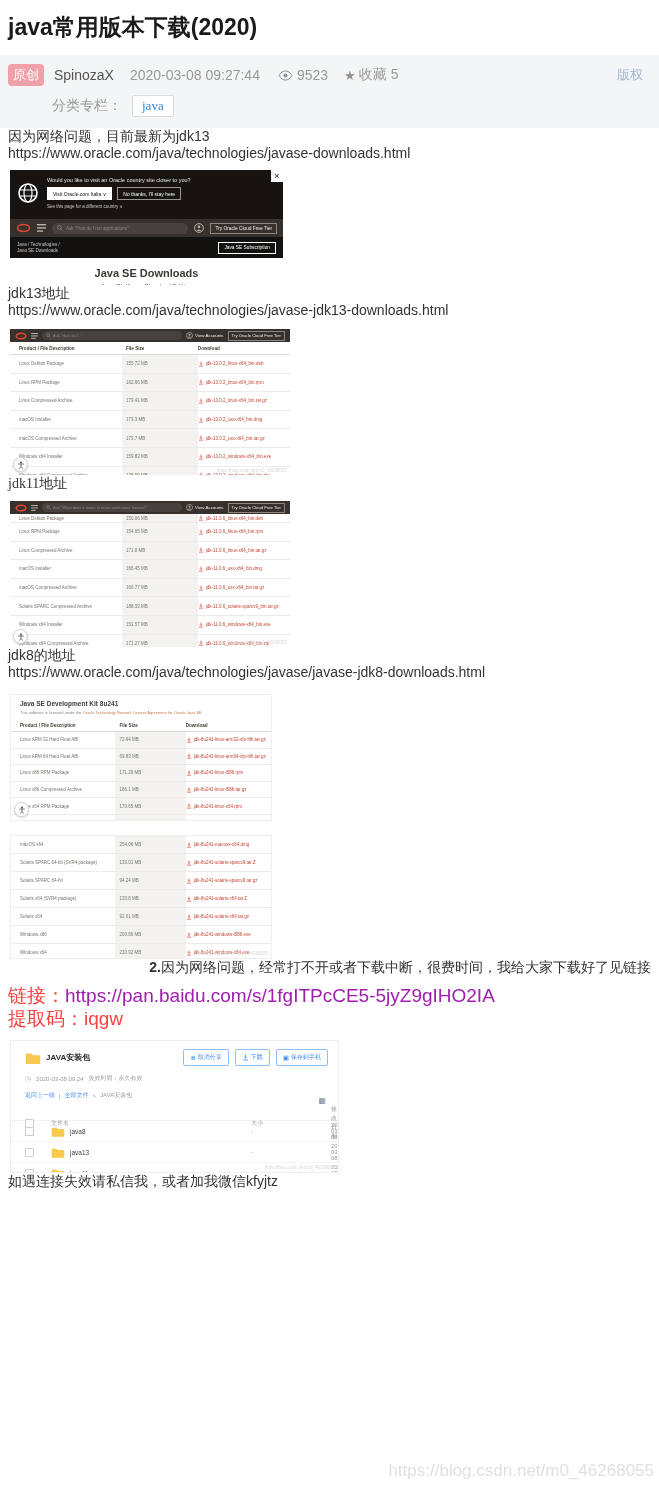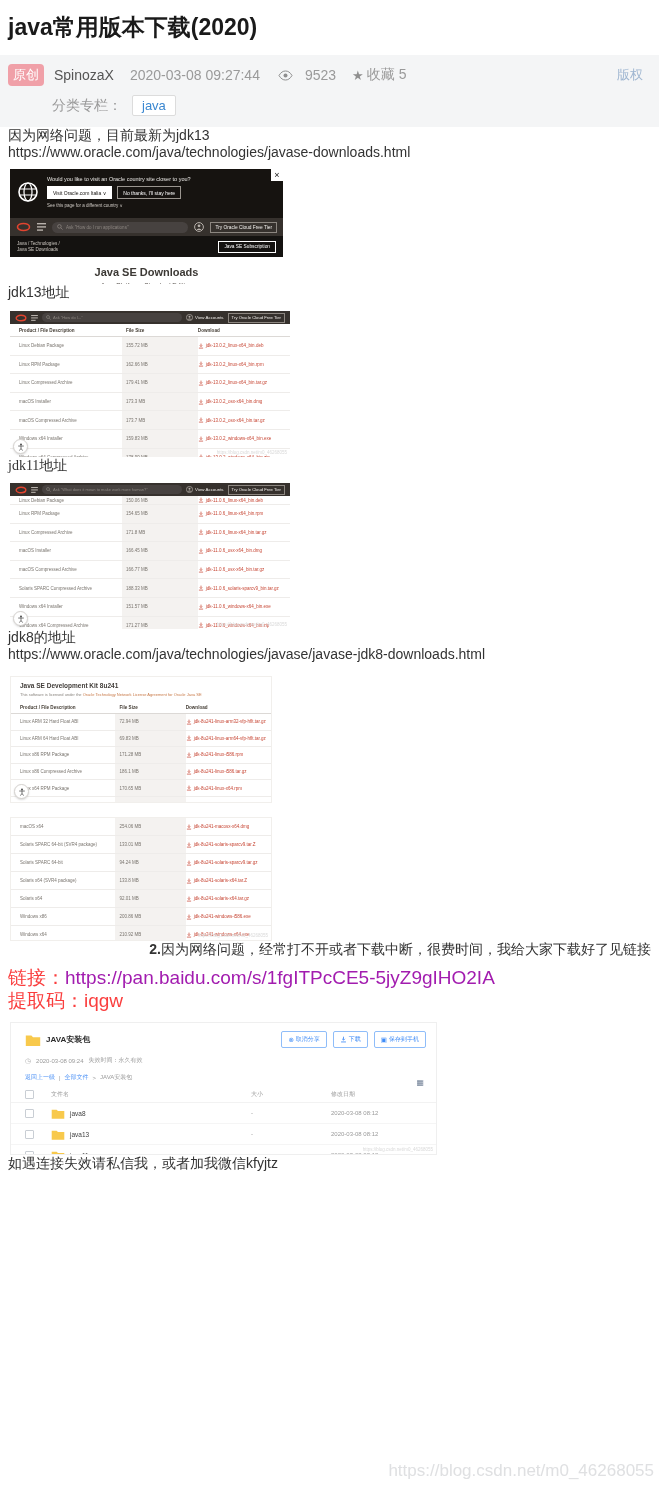--- a/index.html
+++ b/index.html
@@ -7,26 +7,26 @@
     width:659px;height:1490px;position:relative;overflow:hidden;background:#fff;
     font-family:"Liberation Sans","DejaVu Sans",sans-serif;color:#333;
   }
   
   h1.title{margin:12px 8px 0;font-size:23px;font-weight:bold;color:#1a1a1a;}
   .meta{margin-top:12px;background:#f4f5f6;padding:9px 16px 11px 8px;}
   .meta-row{display:flex;align-items:center;font-size:14px;color:#999;}
   .badge{background:#f0a0a8;color:#fff;font-size:13px;padding:2px 5px;border-radius:4px;margin-right:10px;}
   .author{color:#555;margin-right:16px;text-decoration:none;}
   .m-date{margin-right:18px;color:#9a9a9a;}
-  .m-views{display:flex;align-items:center;gap:12px;margin-right:16px;color:#9a9a9a;}
+  .m-views{display:flex;align-items:center;gap:4px;margin-right:16px;color:#9a9a9a;}
   .m-star{display:flex;align-items:center;gap:3px;color:#9a9a9a;}
   .star-glyph{font-size:13px;color:#8f8f8f;}
   .m-copy{margin-left:auto;color:#9fb6d1;font-size:13px;text-decoration:none;}
   .meta-row2{margin-top:9px;padding-left:44px;display:flex;align-items:center;font-size:14px;color:#999;}
-  .cat-tag{margin-left:10px;background:#fff;border:1px solid #dcdcdc;color:#3a87d0;font-size:13px;padding:2px 9px;border-radius:2px;text-decoration:none;}
+  .cat-tag{margin-left:10px;background:#fff;border:1px solid #dcdcdc;color:#3a87d0;font-size:13px;padding:2px 9px;border-radius:2px;text-decoration:none;font-family:Liberation Serif, serif;}
   
   .content{padding:0 8px;}
   .content p{margin:0;font-size:14px;line-height:17px;color:#333;}
   .red{color:#fa3e3e;}
   .mt8{margin-top:8px;}.mt9{margin-top:9px;}.mt10{margin-top:10px;}.mt13{margin-top:13px;}
   .mt14{margin-top:14px;}.mt16{margin-top:16px;}.mt19{margin-top:19px;}.mt20{margin-top:20px;text-align:right;}
   .mt21{margin-top:21px;}.mt22{margin-top:22px;font-family:Liberation Serif, serif;}.mt27{margin-top:27px;}
   .red-head{font-size:20px;line-height:31px;color:#fa3e3e;font-weight:400;max-width:645px;}
   .red-head b{font-weight:bold;}
   .red-links{font-size:19px;line-height:23px;color:#fa3e3e;}
@@ -70,21 +70,21 @@
   
   .j8{width:260px;border:1px solid #f1efec;}
   .j8a{height:125px;}
   .j8b{height:122px;}
   .j8-title{font-size:6.5px;font-weight:bold;color:#403c38;padding:5px 0 0 9px;}
   .j8-lic{font-size:4px;color:#8a857f;padding:3px 0 4px 9px;}
   .j8-lic a{color:#c97b4a;text-decoration:none;}
   .j8 .t-row{height:15.6px;}
   .j8b .t-row{height:17px;}
   
-  .pan{width:427px;height:133px;border:1px solid #efefef;box-sizing:border-box;}
+  .pan{width:329px;height:133px;border:1px solid #efefef;box-sizing:border-box;}
   .pan-head{display:flex;align-items:center;padding:8px 10px 0 14px;}
   .pan-title{font-size:8px;font-weight:bold;color:#2c2c2c;margin-left:5px;}
   .pan-btns{margin-left:auto;display:flex;gap:6px;}
   .pan-btn{display:flex;align-items:center;gap:2px;border:1px solid #8fbdf9;color:#3f8cf7;background:#fff;font-size:6px;padding:3px 6px;border-radius:2px;}
   .pan-btn .ico{font-size:6.5px;line-height:6px;}
   .pan-meta{display:flex;align-items:center;gap:5px;font-size:6px;color:#9b9b9b;padding:8px 0 0 14px;}
   .pan-meta .clock{font-size:7px;color:#b0b0b0;}
   .pan-crumb{display:flex;align-items:center;gap:4px;font-size:6px;padding:8px 0 0 14px;color:#9b9b9b;}
   .pan-crumb a{color:#4a90f5;text-decoration:none;}
   .pan-grid-ico{position:absolute;right:12px;top:55px;font-size:8px;color:#6f7f95;}
@@ -178,20 +178,21 @@
       </div>
       <span class="oh-sub-btn">Java SE Subscription</span>
     </div>
     <div class="oh-hero">
       <div class="oh-title">Java SE Downloads</div>
       <div class="oh-subtitle">Java Platform, Standard Edition</div>
     </div>
   </div>
 
   <p class="mt27">jdk13地址</p>
+  <p class="mt21">https://www.oracle.com/java/technologies/javase-jdk13-downloads.html</p>
 
   <div class="shot tshot tshot-13 mt10">
     <div class="t-nav">
       <svg width="12" height="8" viewBox="0 0 15 10">
           <ellipse cx="7.5" cy="5" rx="6" ry="3.5" fill="none" stroke="#e2442f" stroke-width="1.8"></ellipse>
         </svg>
       <svg width="7" height="6" viewBox="0 0 9 8">
           <rect y="0" width="9" height="1.4" fill="#b8b2ac"></rect>
           <rect y="3.2" width="9" height="1.4" fill="#b8b2ac"></rect>
           <rect y="6.4" width="6" height="1.4" fill="#b8b2ac"></rect>

